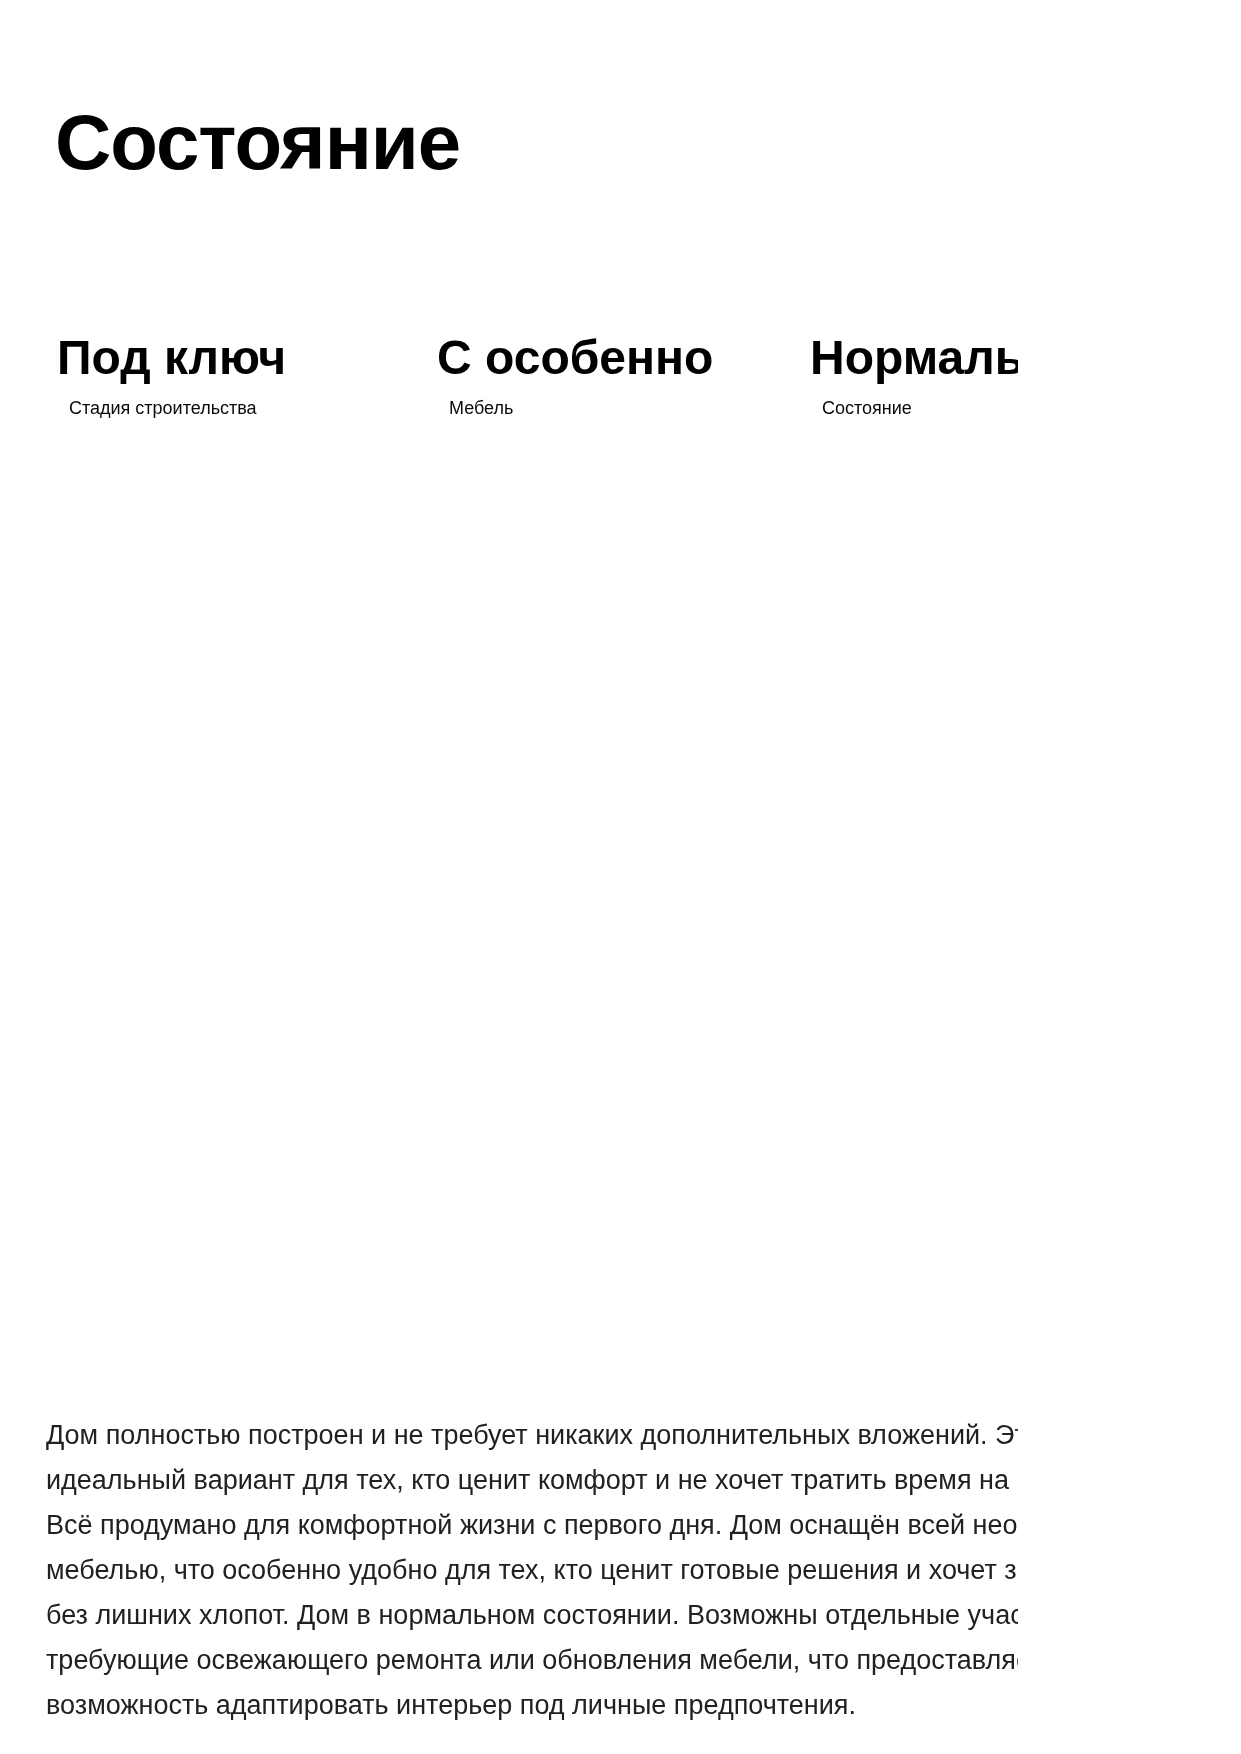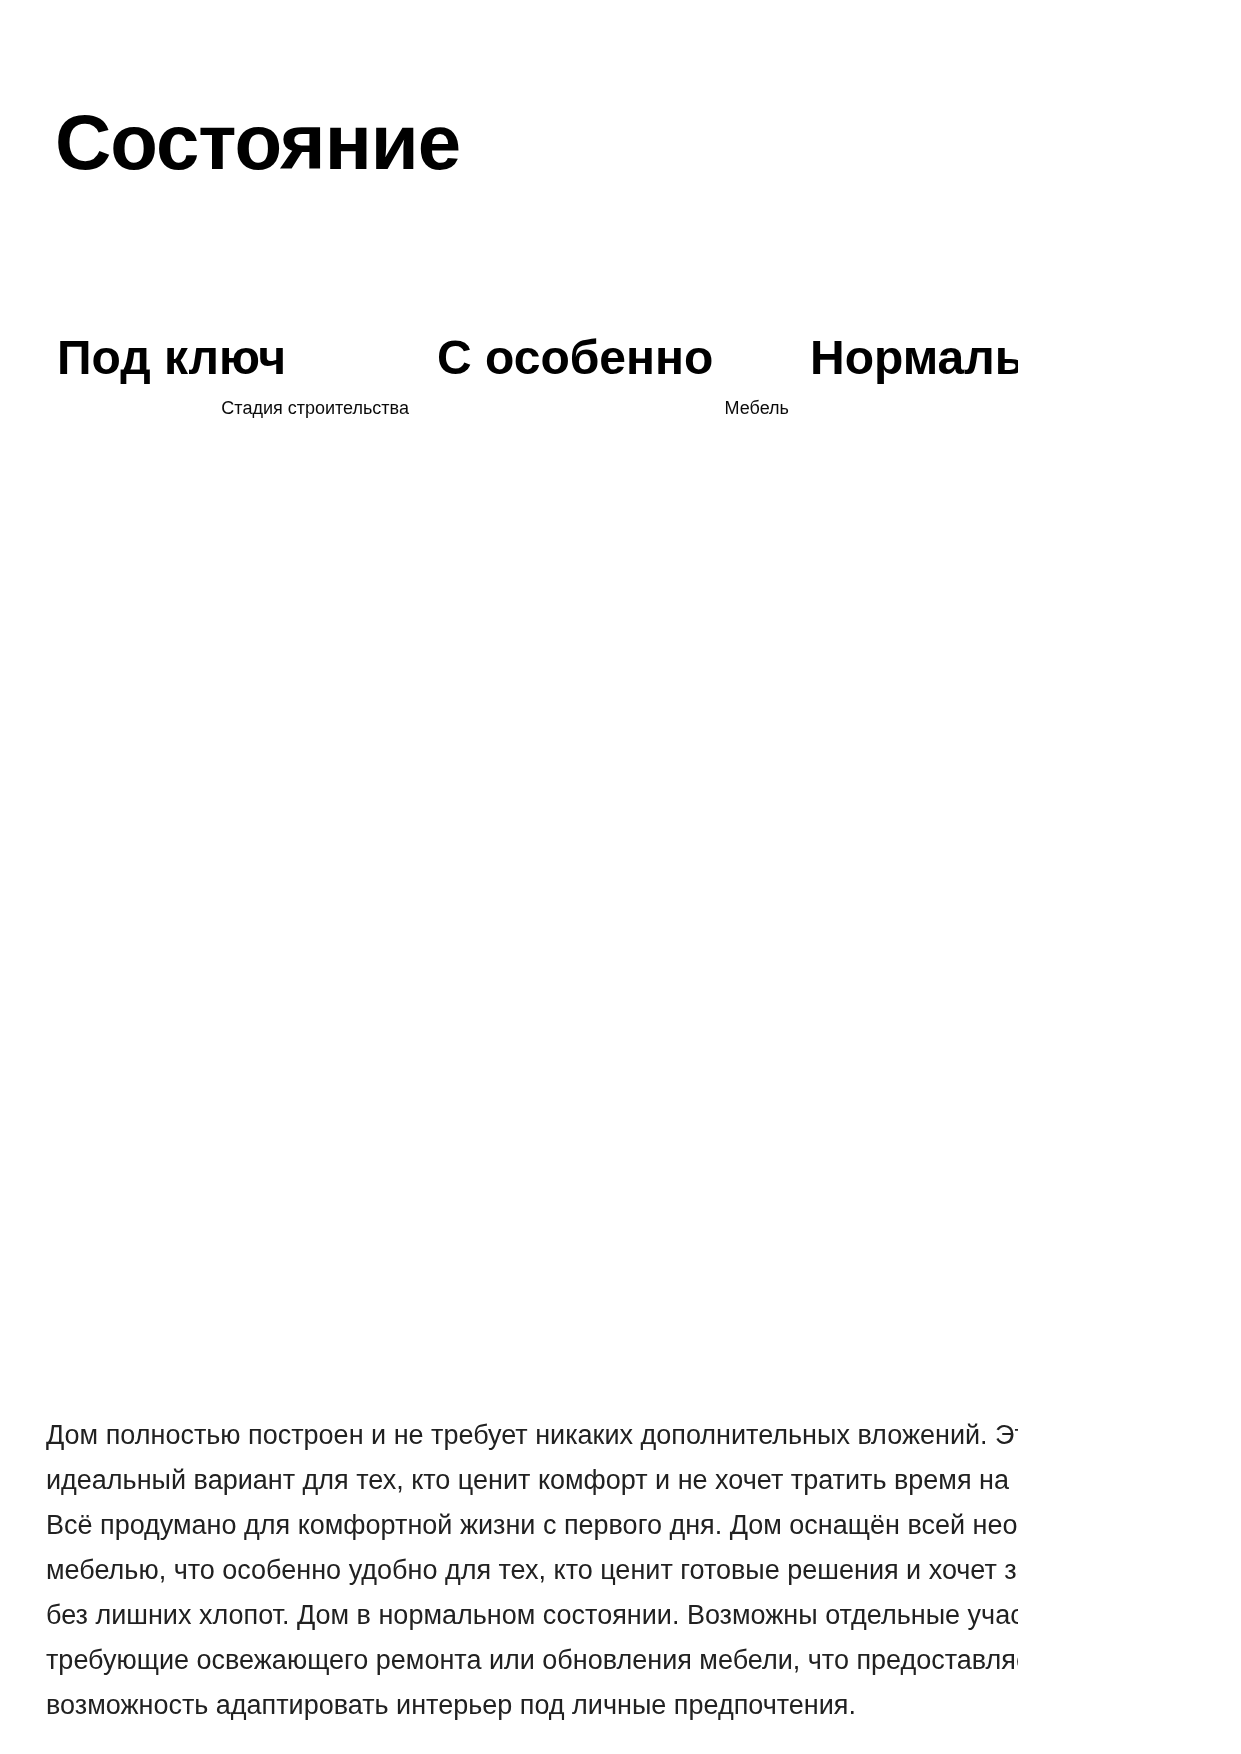--- a/index.html
+++ b/index.html
@@ -48,23 +48,22 @@
     color: #000000;
     line-height: 1.0;
     margin: 0 0 16px 0;
     white-space: nowrap;
   }
   .feature-label {
     font-size: 18px;
     font-weight: 400;
     color: #0a0a0a;
     line-height: 1.2;
-    margin: 4px;
+    margin: 12px;
     white-space: nowrap;
-    text-align: right;
   }
   .description {
     position: absolute;
     left: 46px;
     top: 1386px;
     width: 1098px;
     font-size: 27px;
     font-weight: 400;
     color: #212121;
     line-height: 45px;

